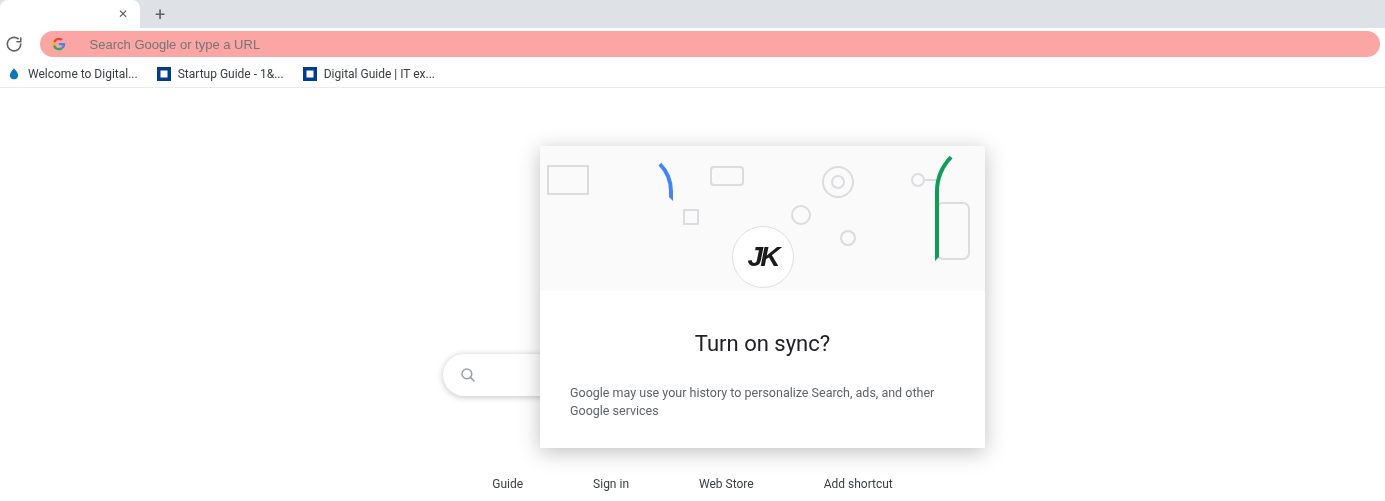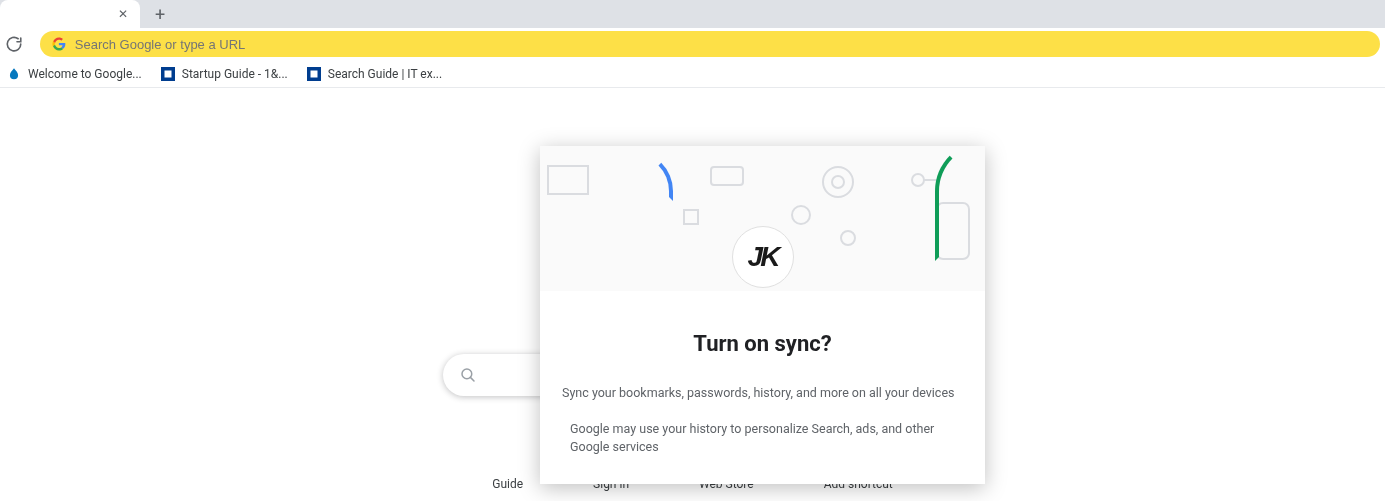--- a/index.html
+++ b/index.html
@@ -58,28 +58,28 @@
     gap: 10px;
     padding: 0 4px;
   }
   .reload-btn {
     width: 20px; height: 20px;
     display: flex; align-items: center; justify-content: center;
   }
   .omnibox {
     flex: 0 0 auto;
     margin-left: 6px;
-    background: #fde047;
+    background: #fca5a5;
     border-radius: 16px;
     height: 26px;
     width: 1340px;
     display: flex;
     align-items: center;
     padding: 2px 12px;
-    gap: 9px;
+    gap: 24px;
   }
   .omnibox input {
     border: none;
     background: transparent;
     outline: none;
     width: 100%;
     font-size: 13px;
     color: #5f6368;
   }
   .g-icon {
@@ -202,21 +202,21 @@
     letter-spacing: -3px;
   }
   .modal-body {
     padding: 16px 22px 8px 22px;
   }
   .modal-title {
     font-size: 22px;
     color: #202124;
     text-align: center;
     margin: 24px 0 28px 0;
-    font-weight: 700;
+    font-weight: 400;
   }
   .modal-text {
     font-size: 12.5px;
     color: #5f6368;
     line-height: 1.45;
     margin-bottom: 18px;
   }
   .modal-text.two { margin-bottom: 20px; margin-left: 8px; }
 </style>
 </head>
@@ -247,39 +247,39 @@
   </div>
 </div>
 
 <div class="bookmarks-bar">
   <div class="bookmark">
     <span class="favicon">
       <svg width="14" height="14" viewBox="0 0 24 24">
           <path fill="#0678be" d="M12 2C9 6 5 9 5 14a7 7 0 1 0 14 0c0-5-4-8-7-12z"></path>
         </svg>
     </span>
-    <span>Welcome to Google...</span>
+    <span>Welcome to Digital...</span>
   </div>
   <div class="bookmark">
     <span class="favicon">
       <svg width="14" height="14" viewBox="0 0 16 16">
           <rect width="16" height="16" fill="#003d8f"></rect>
           <rect x="4" y="4" width="8" height="8" fill="#fff"></rect>
         </svg>
     </span>
     <span>Startup Guide - 1&amp;...</span>
   </div>
   <div class="bookmark">
     <span class="favicon">
       <svg width="14" height="14" viewBox="0 0 16 16">
           <rect width="16" height="16" fill="#003d8f"></rect>
           <rect x="4" y="4" width="8" height="8" fill="#fff"></rect>
         </svg>
     </span>
-    <span>Search Guide | IT ex...</span>
+    <span>Digital Guide | IT ex...</span>
   </div>
 </div>
 
 <div class="content">
 
   <div class="search-pill">
     <svg width="18" height="18" viewBox="0 0 24 24" fill="none" stroke="#9aa0a6" stroke-width="2" stroke-linecap="round">
         <circle cx="10.5" cy="10.5" r="6.5"></circle>
         <line x1="20" y1="20" x2="15.2" y2="15.2"></line>
       </svg>
@@ -329,19 +329,18 @@
         </svg>
       <div class="curve-blue"></div>
       <div class="curve-green"></div>
       <div class="avatar">
         <span class="avatar-text">JK</span>
       </div>
     </div>
 
     <div class="modal-body">
       <h2 class="modal-title">Turn on sync?</h2>
-      <p class="modal-text">Sync your bookmarks, passwords, history, and more on all your devices</p>
       <p class="modal-text two">Google may use your history to personalize Search, ads, and other Google services</p>
     </div>
 
   </div>
 
 </div>
 
 </body></html>

